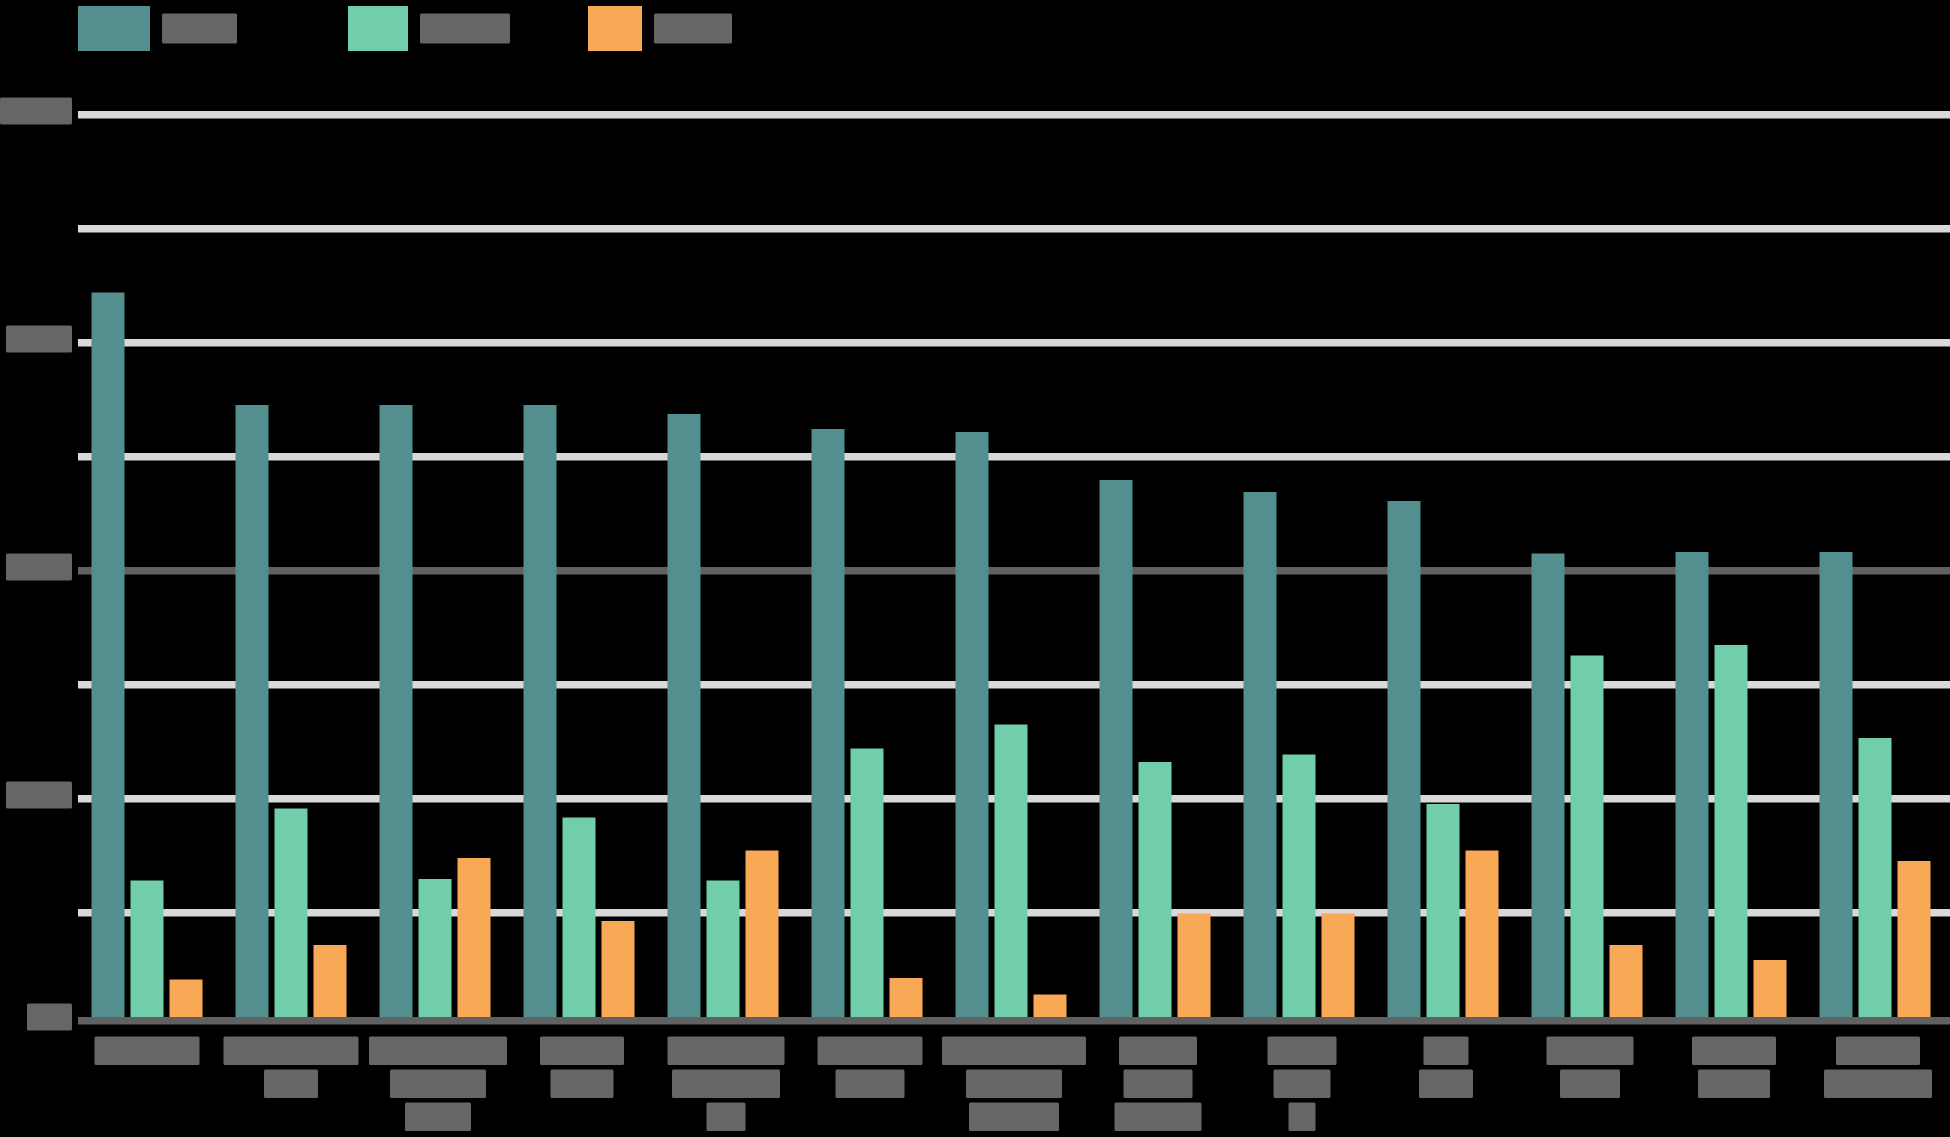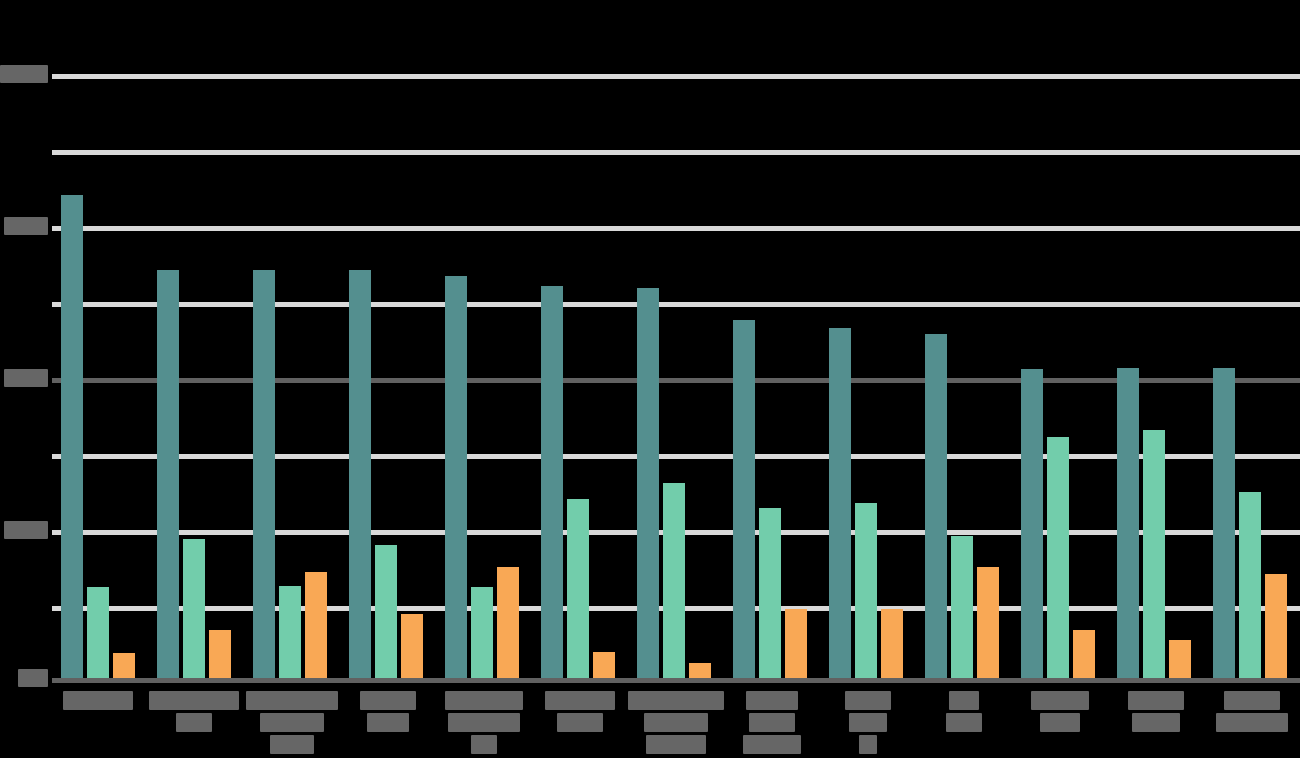--- a/index.html
+++ b/index.html
@@ -58,20 +58,34 @@
   .xline{
     height:19px;background:#666;border-radius:1px;color:transparent;
     font-size:13px;line-height:19px;user-select:none;display:block;
   }
 </style>
 </head>
 <body>
 
 <div id="chart-root">
 
+  <div class="legend">
+    <div class="legend-item" style="left:52px;">
+      <span class="legend-swatch" style="background:#548f8f;width:48px;"></span>
+      <span class="legend-label" style="width:46px;">Series 1</span>
+    </div>
+    <div class="legend-item" style="left:232px;">
+      <span class="legend-swatch" style="background:#72cdab;width:40px;"></span>
+      <span class="legend-label" style="width:56px;">Series 2</span>
+    </div>
+    <div class="legend-item" style="left:392px;">
+      <span class="legend-swatch" style="background:#f9a855;width:36px;"></span>
+      <span class="legend-label" style="width:48px;">Series 3</span>
+    </div>
+  </div>
 
   <div class="yticks" id="yticks">
       <div class="ytick" style="top: -9px; width: 48px;">0</div>
       <div class="ytick" style="top: 143px; width: 44px;">2</div>
       <div class="ytick" style="top: 295px; width: 44px;">4</div>
       <div class="ytick" style="top: 447px; width: 44px;">6</div>
       <div class="ytick" style="top: 595px; width: 30px;">8</div>
     </div>
 
   <div class="plot" id="plot">

